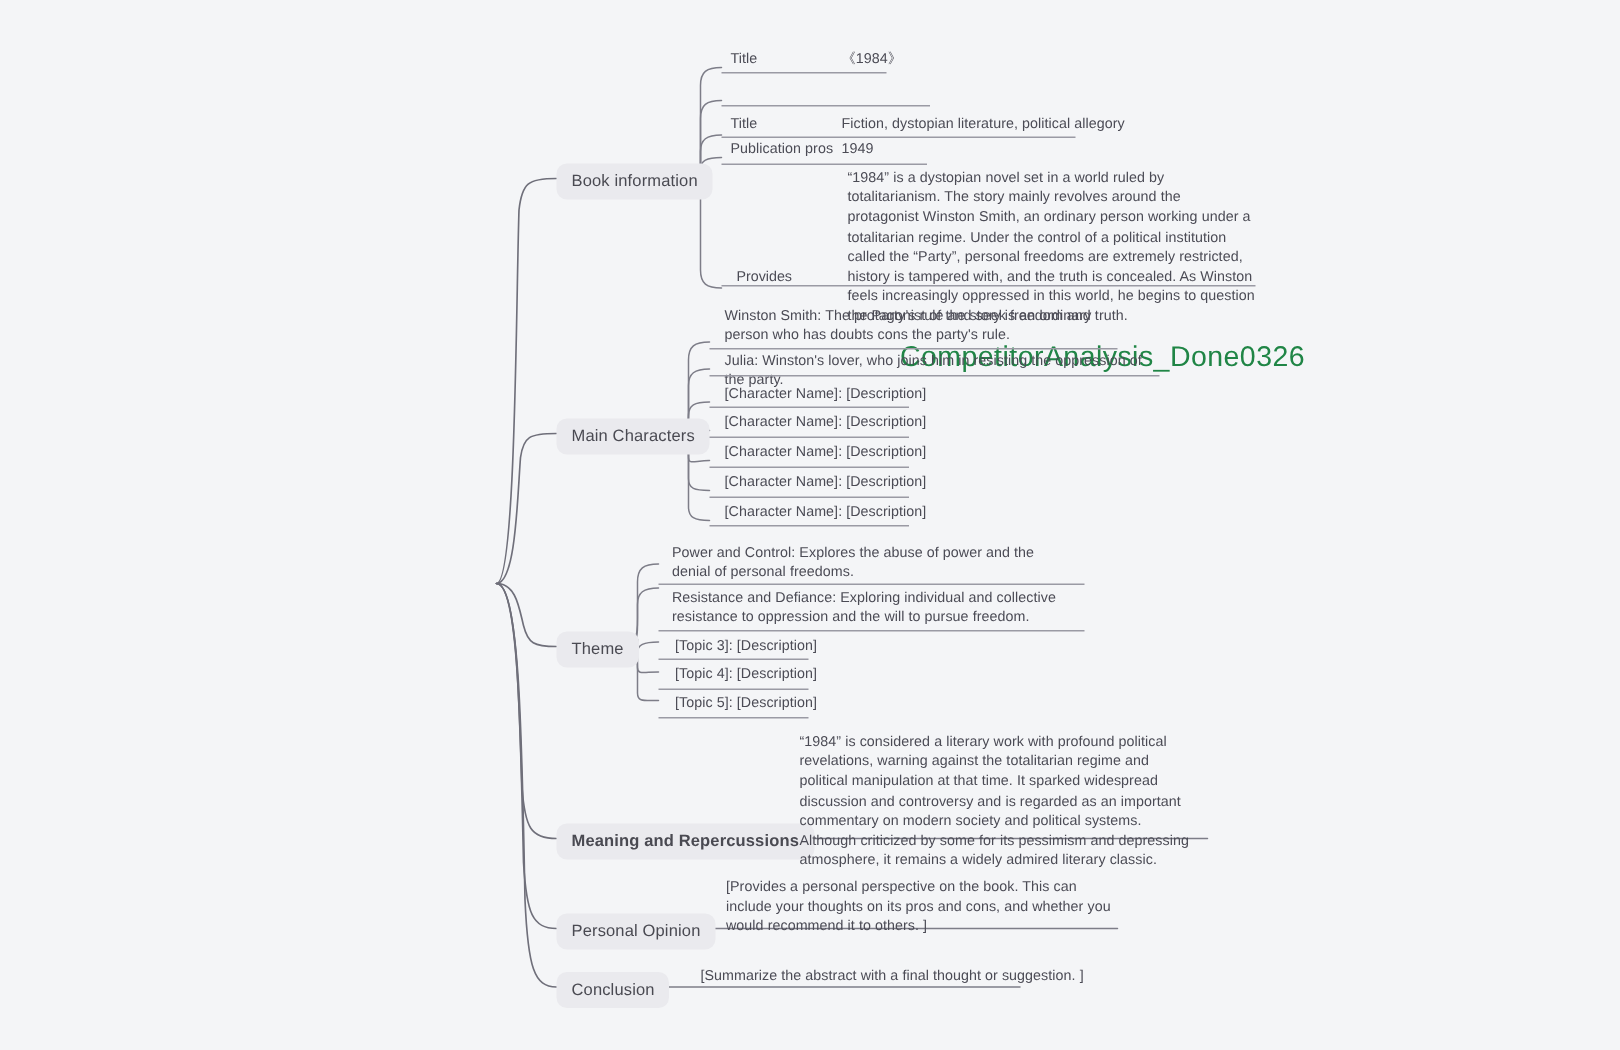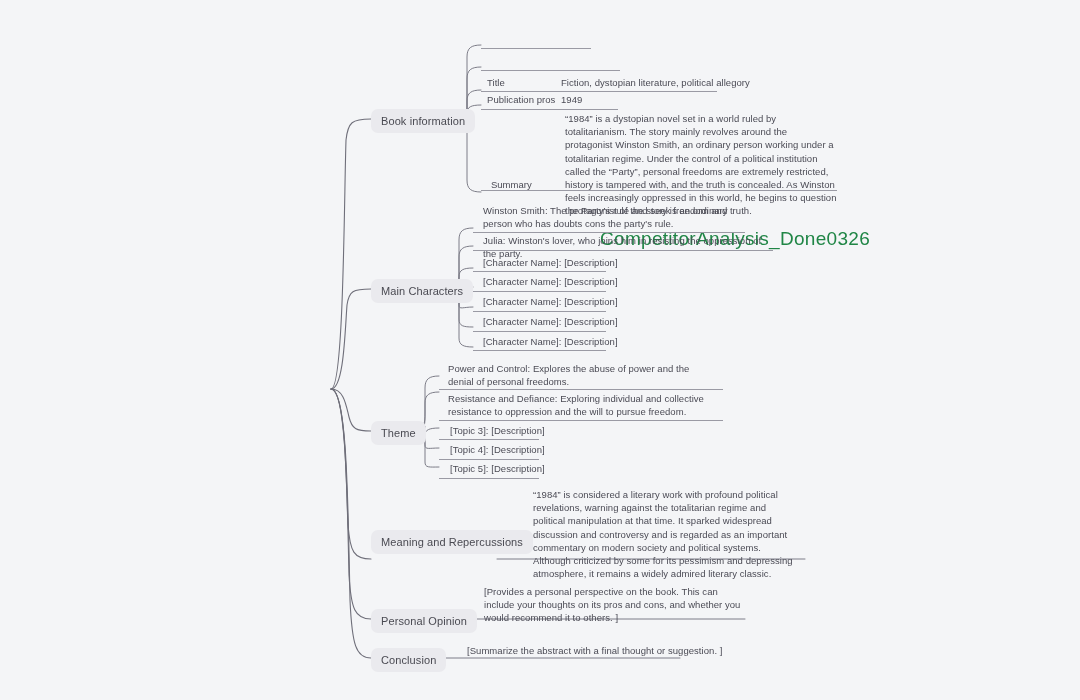--- a/index.html
+++ b/index.html
@@ -139,35 +139,38 @@
     </g>
   </svg>
 
   <div class="watermark" style="left:600px; top:228px;">CompetitorAnalysis_Done0326</div>
 
 
   <div class="branch-label" style="left:371px; top:109px;">
     <span>Book information</span>
   </div>
 
+  <div class="leaf kv" style="left:487px; top:33px; width:330px;">
+    <span class="lf-key">Title</span><span class="lf-val">《1984》</span>
+  </div>
   <div class="underline" style="left:481px; top:48px; width:110px;"></div>
 
   <div class="underline" style="left:481px; top:70px; width:139px;"></div>
 
   <div class="leaf kv" style="left:487px; top:76px; width:340px;">
     <span class="lf-key">Title</span><span class="lf-val">Fiction, dystopian literature, political allegory</span>
   </div>
   <div class="underline" style="left:481px; top:91px; width:236px;"></div>
 
   <div class="leaf kv" style="left:487px; top:93px; width:330px;">
     <span class="lf-key">Publication pros</span><span class="lf-val">1949</span>
   </div>
   <div class="underline" style="left:481px; top:109px; width:137px;"></div>
 
-  <div class="summary-key" style="left:491px; top:179px;">Summary</div>
+  <div class="summary-key" style="left:491px; top:179px;">Provides</div>
   <div class="leaf" style="left:565px; top:112px; width:272px;">“1984” is a dystopian novel set in a world ruled by totalitarianism. The story mainly revolves around the protagonist Winston Smith, an ordinary person working under a totalitarian regime. Under the control of a political institution called the “Party”, personal freedoms are extremely restricted, history is tampered with, and the truth is concealed. As Winston feels increasingly oppressed in this world, he begins to question the Party’s rule and seek freedom and truth.</div>
   <div class="underline" style="left:481px; top:190px; width:356px;"></div>
 
   <div class="branch-label" style="left:371px; top:279px;">
     <span>Main Characters</span>
   </div>
 
   <div class="leaf" style="left:483px; top:204px; width:262px;">Winston Smith: The protagonist of the story is an ordinary person who has doubts cons the party's rule.</div>
   <div class="underline" style="left:473px; top:232px; width:272px;"></div>
 
@@ -201,21 +204,21 @@
 
   <div class="leaf" style="left:450px; top:424px; width:160px;">[Topic 3]: [Description]</div>
   <div class="underline" style="left:439px; top:439px; width:100px;"></div>
 
   <div class="leaf" style="left:450px; top:443px; width:160px;">[Topic 4]: [Description]</div>
   <div class="underline" style="left:439px; top:459px; width:100px;"></div>
 
   <div class="leaf" style="left:450px; top:462px; width:160px;">[Topic 5]: [Description]</div>
   <div class="underline" style="left:439px; top:478px; width:100px;"></div>
 
-  <div class="branch-label" style="left:371px; top:530px;">
+  <div class="branch-label" style="left:371px; top:549px;font-weight:bold;">
     <span>Meaning and Repercussions</span>
   </div>
   <div class="leaf" style="left:533px; top:488px; width:262px;">“1984” is considered a literary work with profound political revelations, warning against the totalitarian regime and political manipulation at that time. It sparked widespread discussion and controversy and is regarded as an important commentary on modern society and political systems. Although criticized by some for its pessimism and depressing atmosphere, it remains a widely admired literary classic.</div>
 
   <div class="branch-label" style="left:371px; top:609px;">
     <span>Personal Opinion</span>
   </div>
   <div class="leaf" style="left:484px; top:585px; width:262px;">[Provides a personal perspective on the book. This can include your thoughts on its pros and cons, and whether you would recommend it to others. ]</div>
 
   <div class="branch-label" style="left:371px; top:648px;">

